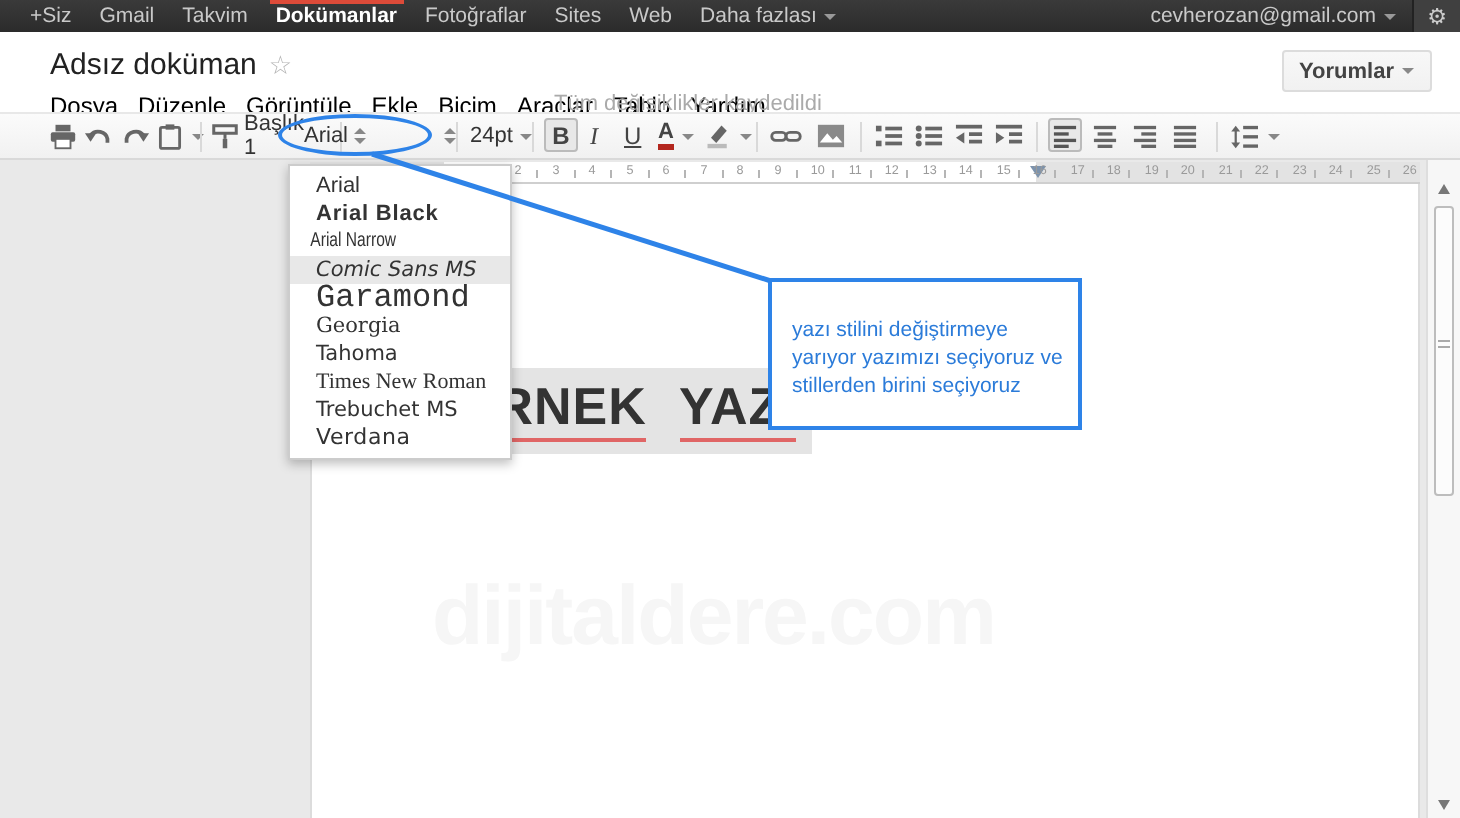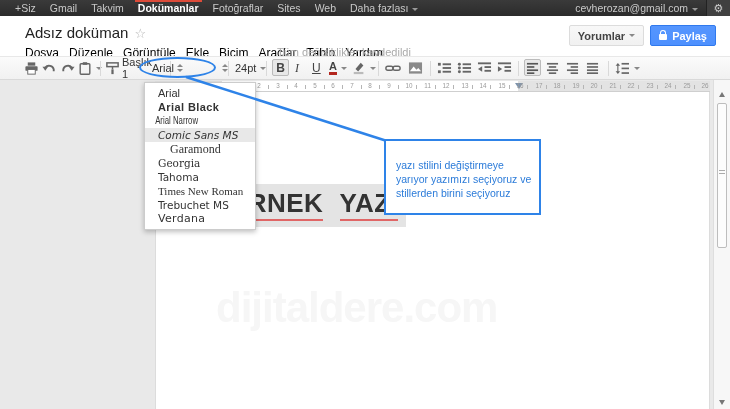--- a/index.html
+++ b/index.html
@@ -83,21 +83,21 @@
   .font-menu { position:absolute; left:144px; top:82px; width:112px; background:#fff;
            border:1px solid #ccc; box-shadow:0 2px 5px rgba(0,0,0,.25); z-index:20; padding:3px 0; }
   .fm-item { height:14px; line-height:14px; padding-left:13px; font-size:11px; color:#333;
            cursor:pointer; white-space:nowrap; overflow:hidden; }
   .fm-item.hl { background:#e8e8e8; }
   .ff-arial { font-family:"Liberation Sans",sans-serif; }
   .ff-arial-black { font-family:"Liberation Sans",sans-serif; font-weight:900; letter-spacing:.4px; }
   .ff-arial-narrow { font-family:"Liberation Sans",sans-serif; transform:scaleX(.78); transform-origin:left; font-size:10px; }
   .ff-comic { font-family:"DejaVu Sans",sans-serif; font-style:italic; font-size:10.5px; }
   .ff-courier { font-family:"Liberation Mono",monospace; font-size:10px; }
-  .ff-garamond { font-family:Liberation Serif, serif; font-size:12px;margin-left:12px; }
+  .ff-garamond { font-family:Liberation Mono, monospace; font-size:16px; }
   .ff-georgia { font-family:"DejaVu Serif",serif; font-size:10.5px; }
   .ff-tahoma { font-family:"DejaVu Sans",sans-serif; font-size:10.5px; }
   .ff-times { font-family:"Liberation Serif",serif; }
   .ff-trebuchet { font-family:"DejaVu Sans",sans-serif; font-size:10.5px; }
   .ff-verdana { font-family:"DejaVu Sans",sans-serif; letter-spacing:.3px; }
 
   
   .circle-hl { position:absolute; left:139px; top:57px; width:77px; height:21px;
            border:2px solid #2e83e8; border-radius:50%; z-index:25; pointer-events:none; }
   #line-overlay { position:absolute; left:0; top:0; width:730px; height:409px; z-index:24; pointer-events:none; }
@@ -159,24 +159,20 @@
         <span class="menu-item">Biçim</span>
         <span class="menu-item">Araçlar</span>
         <span class="menu-item">Tablo</span>
         <span class="menu-item">Yardım</span>
       </div>
     <div class="save-status" style="position:absolute; left:255px; top:30px; font-size:11px; color:#aaa;">Tüm değişiklikler kaydedildi</div>
     <div class="hdr-buttons">
       <div class="btn btn-gray">
         <span>Yorumlar</span>
           <span class="caret"></span>
-      </div>
-      <div class="btn btn-blue">
-        <span class="lock"></span>
-        <span>Paylaş</span>
       </div>
     </div>
   </div>
 
   <div class="toolbar">
     <div class="t-item" style="left:24px">
       <svg class="icn" width="15" height="15" viewBox="0 0 16 16">
         <rect x="4" y="1.5" width="8" height="3.5" fill="#666"></rect>
           <rect x="1.5" y="5.5" width="13" height="5" rx="1" fill="#666"></rect>
         <rect x="4" y="9" width="8" height="5" fill="#fff" stroke="#666"></rect>

